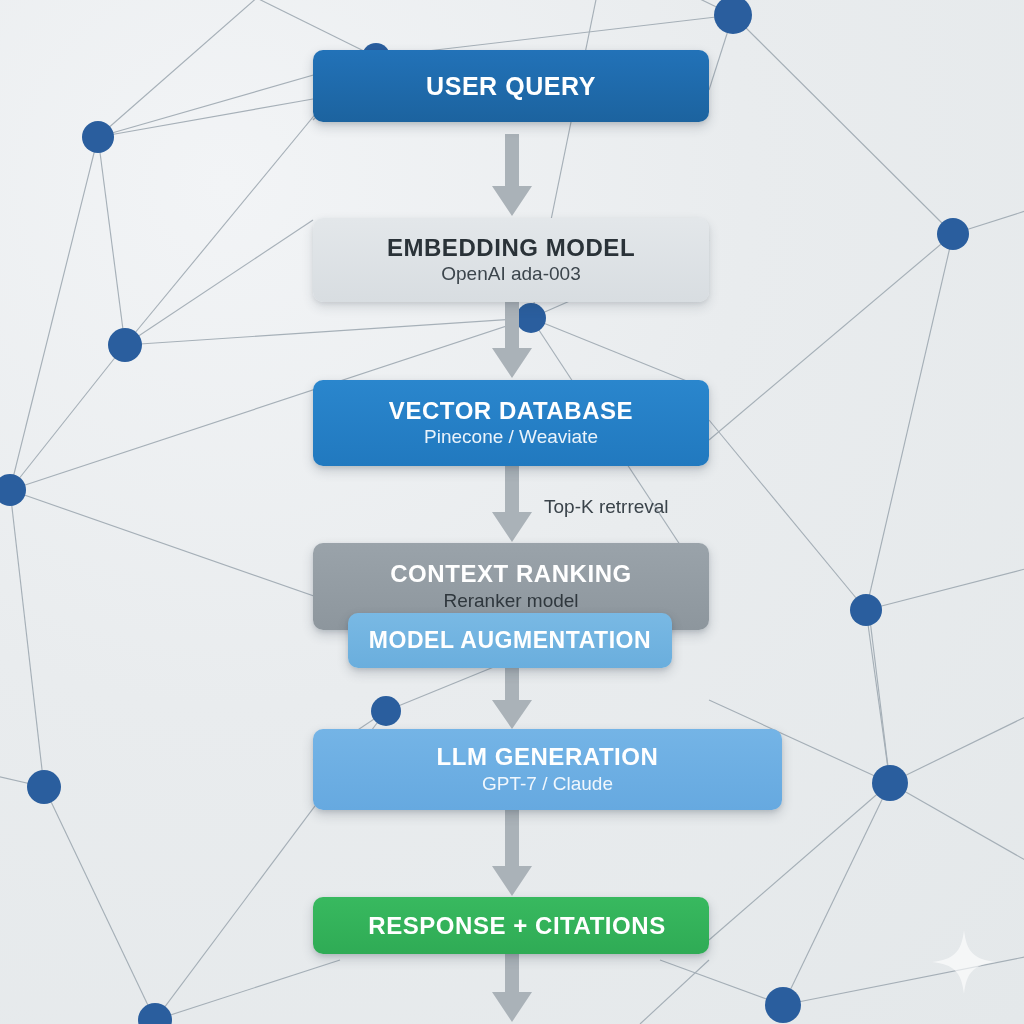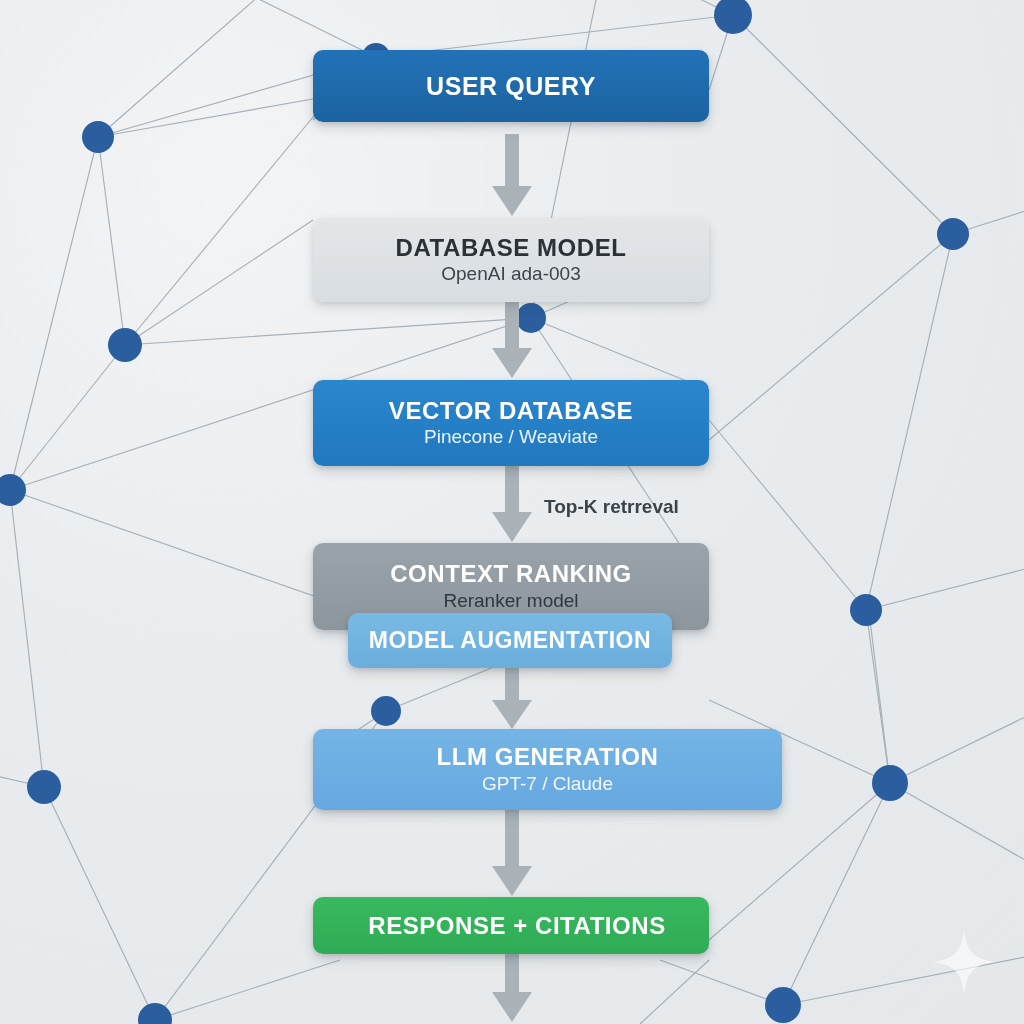--- a/index.html
+++ b/index.html
@@ -196,28 +196,28 @@
   </svg>
 
   <svg class="arrow" style="left:490px;top:808px;" width="44" height="92" viewBox="0 0 44 92" xmlns="http://www.w3.org/2000/svg">
     <path d="M15 0 H29 V58 H42 L22 88 L2 58 H15 Z" fill="#aab2b8"></path>
   </svg>
 
   <svg class="arrow" style="left:490px;top:952px;" width="44" height="72" viewBox="0 0 44 72" xmlns="http://www.w3.org/2000/svg">
     <path d="M15 0 H29 V40 H42 L22 70 L2 40 H15 Z" fill="#aab2b8"></path>
   </svg>
 
-  <div class="edge-label" style="left:544px;top:496px;font-weight:bold;">Top-K retrreval</div>
+  <div class="edge-label" style="left:544px;top:496px;">Top-K retrreval</div>
 
   <div class="box" id="box-user-query" style="z-index:5;">
     <div class="ttl">USER QUERY</div>
   </div>
 
   <div class="box" id="box-embedding" style="z-index:5;">
-    <div class="ttl">DATABASE MODEL</div>
+    <div class="ttl">EMBEDDING MODEL</div>
     <div class="sub">OpenAI ada-003</div>
   </div>
 
   <div class="box" id="box-context-ranking" style="z-index:5;">
     <div class="ttl">CONTEXT RANKING</div>
     <div class="sub">Reranker model</div>
   </div>
 
   <div class="box" id="box-vector-db" style="z-index:5;">
     <div class="ttl">VECTOR DATABASE</div>

